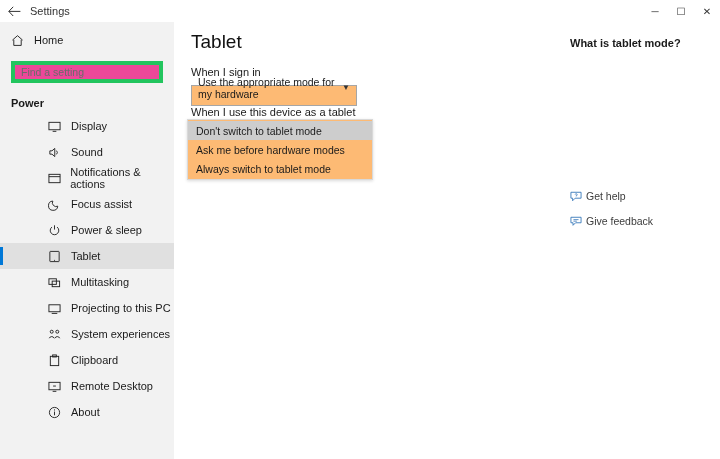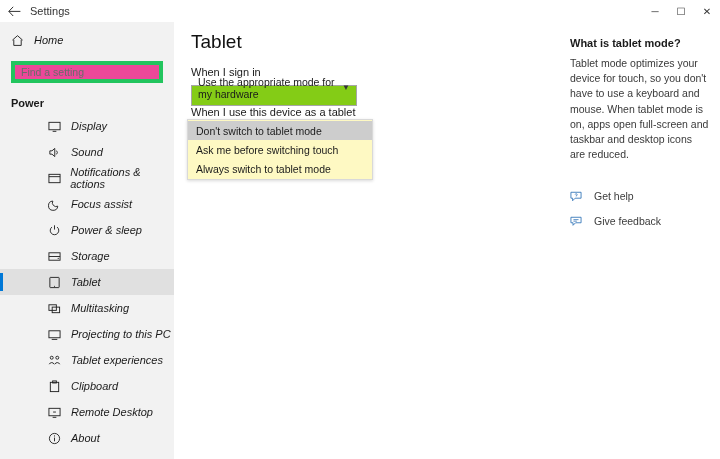--- a/index.html
+++ b/index.html
@@ -125,21 +125,21 @@
     background: #e0e0e0;
   }
   .nav-row.selected::before {
     content: "";
     position: absolute;
     left: 0;
     width: 3px;
     height: 18px;
     background: #0078d7;
   }
-  .nav-row { position: relative; font-style: italic; }
+  .nav-row { position: relative; }
 
   
   .main {
     position: absolute;
     top: 22px;
     left: 174px;
     width: 546px;
     height: 437px;
     background: #ffffff;
   }
@@ -156,21 +156,21 @@
   }
   .group-1 {
     position: absolute;
     left: 17px;
     top: 44px;
   }
   .combo {
     margin-top: 7px;
     width: 166px;
     height: 21px;
-    background: #84cc16;
+    background: #fdba74;
     border: 1px solid #a6a6a6;
     display: flex;
     align-items: center;
     justify-content: space-between;
     box-sizing: border-box;
     padding: 0 6px 16px 6px;
     font-size: 10.5px;
     color: #1a1a1a;
   }
   .combo .chev { font-size: 8px; color: #333; }
@@ -178,21 +178,21 @@
   .group-2 {
     position: absolute;
     left: 17px;
     top: 84px;
   }
   .dropdown {
     position: absolute;
     left: 13px;
     top: 97px;
     width: 186px;
-    background: #fef9c3;
+    background: #fdba74;
     border: 1px solid #d9d9d9;
     box-shadow: 0 1px 3px rgba(0,0,0,0.15);
     padding: 1px 0;
     box-sizing: border-box;
   }
   .dd-item {
     height: 19px;
     display: flex;
     align-items: center;
     padding-left: 8px;
@@ -228,21 +228,21 @@
   .link-row .lico {
     width: 16px;
     color: #2b6fb5;
     font-size: 11px;
     display: flex;
     align-items: center;
   }
   .link-row .ltext {
     font-size: 10.5px;
     color: #3c3c3c;
-    margin-left: 8px;
+    margin-left: 0;
   }
   .links-wrap {
     position: absolute;
     left: 396px;
     top: 155px;
     width: 160px;
   }
   svg { display: block; }
 </style>
 </head>
@@ -325,30 +325,20 @@
       <div class="nav-row">
         <div class="ico">
           <svg width="13" height="13" viewBox="0 0 14 14">
               <path d="M4.2 3.3 A4.6 4.6 0 1 0 9.8 3.3" fill="none" stroke="#222" stroke-width="1"></path>
               <path d="M7 1.4 V6" stroke="#222" stroke-width="1"></path>
             </svg>
         </div>
         <div class="lbl">Power &amp; sleep</div>
       </div>
 
-      <div class="nav-row">
-        <div class="ico">
-          <svg width="13" height="13" viewBox="0 0 14 14">
-              <rect x="1" y="3" width="12" height="8" fill="none" stroke="#222" stroke-width="1"></rect>
-              <path d="M1 7 H13" stroke="#222" stroke-width="1"></path>
-              <circle cx="11" cy="9" r="0.7" fill="#222"></circle>
-            </svg>
-        </div>
-        <div class="lbl">Storage</div>
-      </div>
 
       <div class="nav-row selected">
         <div class="ico">
           <svg width="13" height="13" viewBox="0 0 14 14">
               <rect x="2" y="1.5" width="10" height="11" rx="0.6" fill="none" stroke="#222" stroke-width="1"></rect>
               <circle cx="7" cy="11" r="0.6" fill="#222"></circle>
             </svg>
         </div>
         <div class="lbl">Tablet</div>
       </div>
@@ -374,21 +364,21 @@
       </div>
 
       <div class="nav-row">
         <div class="ico">
           <svg width="13" height="13" viewBox="0 0 14 14">
               <circle cx="4" cy="4" r="1.6" fill="none" stroke="#222" stroke-width="1"></circle>
               <circle cx="10" cy="4" r="1.6" fill="none" stroke="#222" stroke-width="1"></circle>
               <path d="M1.4 11 A2.8 2.8 0 0 1 6.6 11 M7.4 11 A2.8 2.8 0 0 1 12.6 11" fill="none" stroke="#222" stroke-width="1"></path>
             </svg>
         </div>
-        <div class="lbl">Tablet experiences</div>
+        <div class="lbl">System experiences</div>
       </div>
 
       <div class="nav-row">
         <div class="ico">
           <svg width="13" height="13" viewBox="0 0 14 14">
               <rect x="2.5" y="2.5" width="9" height="10" fill="none" stroke="#222" stroke-width="1"></rect>
               <rect x="5" y="1" width="4" height="2.2" fill="none" stroke="#222" stroke-width="1"></rect>
             </svg>
         </div>
         <div class="lbl">Clipboard</div>
@@ -429,27 +419,26 @@
         <span class="chev">▼</span>
       </div>
     </div>
 
     <div class="group-2">
       <div class="field-label">When I use this device as a tablet</div>
     </div>
 
     <div class="dropdown">
       <div class="dd-item highlight">Don't switch to tablet mode</div>
-      <div class="dd-item">Ask me before switching touch</div>
+      <div class="dd-item">Ask me before hardware modes</div>
       <div class="dd-item">Always switch to tablet mode</div>
     </div>
 
     <div class="right">
       <h3>What is tablet mode?</h3>
-      <p>Tablet mode optimizes your device for touch, so you don't have to use a keyboard and mouse. When tablet mode is on, apps open full-screen and taskbar and desktop icons are reduced.</p>
     </div>
 
     <div class="links-wrap">
       <div class="link-row">
         <div class="lico">
           <svg width="12" height="11" viewBox="0 0 14 13">
               <path d="M1 1.5 H13 V8.5 H6 L3 11.5 V8.5 H1 Z" fill="none" stroke="#2b6fb5" stroke-width="1"></path>
               <path d="M6 4.2 A1.2 1.2 0 1 1 7.2 5.6 V6.3" fill="none" stroke="#2b6fb5" stroke-width="0.9"></path>
             </svg>
         </div>

